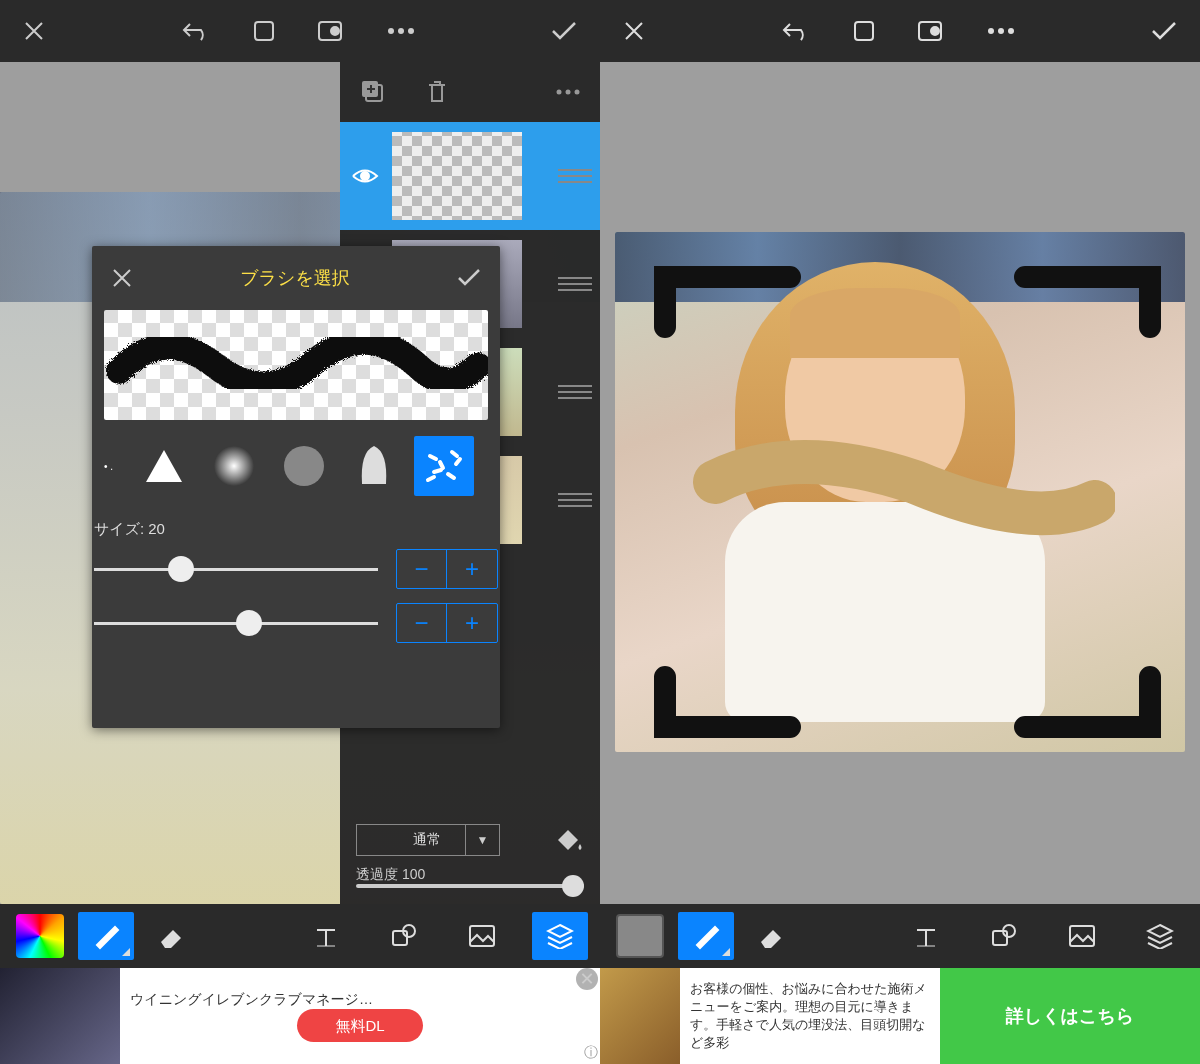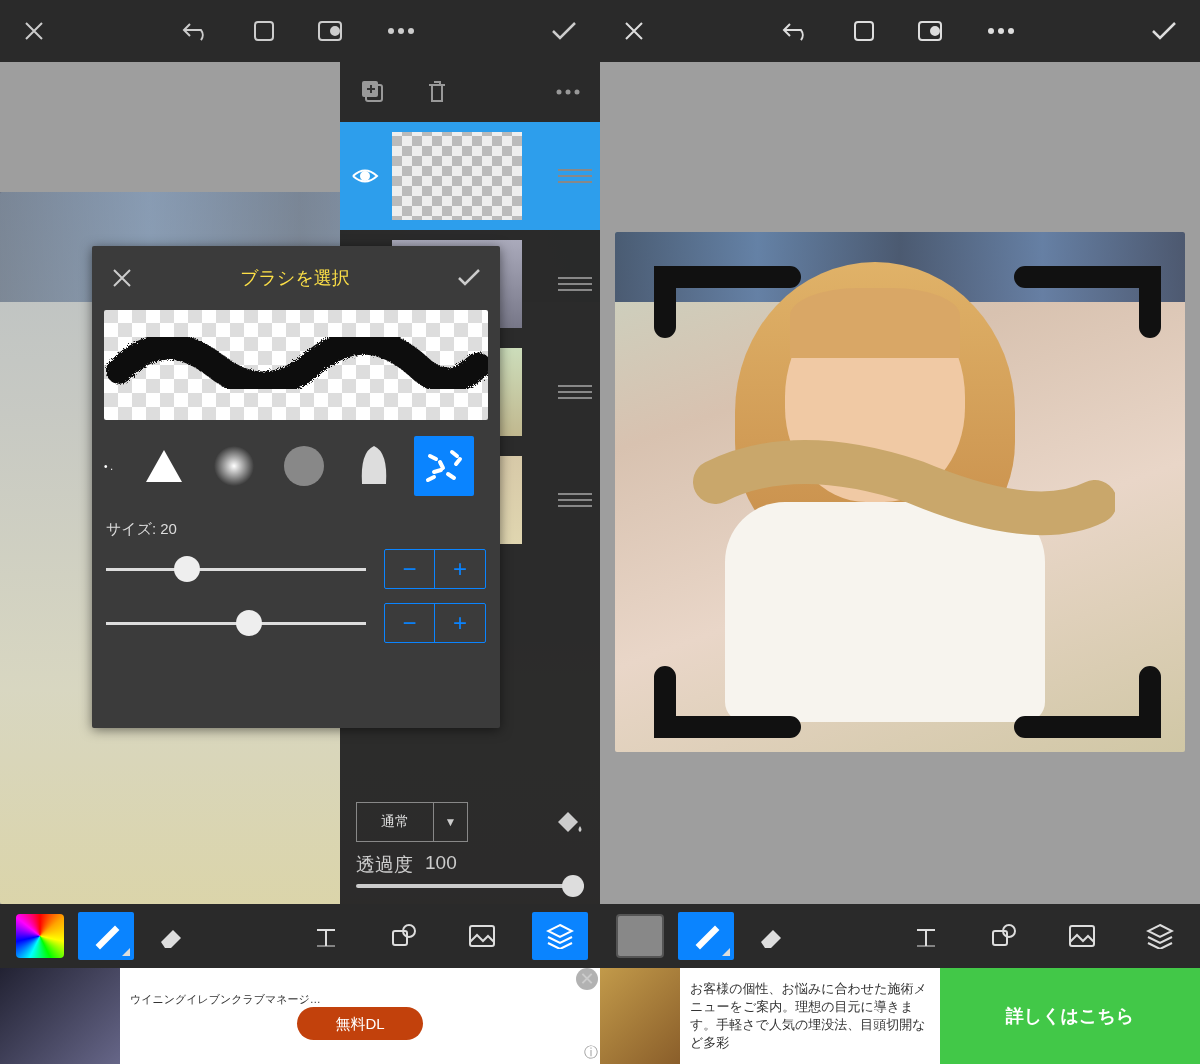--- a/index.html
+++ b/index.html
@@ -25,38 +25,38 @@
   .lp-top { height:60px; display:flex; align-items:center; justify-content:flex-end; gap:40px; padding:0 20px; }
   .lp-top .icon { color:#999; }
   .lp-layers .layer-row { height:108px; display:flex; align-items:center; gap:10px; padding:0 8px; }
   .lp-layers .layer-row.active { background:#2d9eec; }
   .layer-thumb { width:130px; height:88px; background:repeating-conic-gradient(#bbb 0% 25%,#eee 0% 50%) 0/20px 20px; }
   .eye-col { width:34px; display:flex; justify-content:center; }
   .handle { margin-left:auto; width:34px; display:flex; flex-direction:column; gap:4px; }
   .handle span { height:2px; background:#888; display:block; }
   .lp-bottom { position:absolute; bottom:0; left:0; right:0; padding:12px 16px 16px; }
   .blend-row { display:flex; align-items:center; gap:12px; margin-bottom:10px; }
-  .blend-select { border:1px solid #888; height:40px; display:flex; align-items:center; }
+  .blend-select { border:1px solid #888; height:32px; display:flex; align-items:center;padding-left:32px; }
   .blend-select .sel-label { padding:0 24px; color:#ddd; font-size:14px; }
   .blend-select .sel-caret { width:34px; height:100%; border-left:1px solid #888; display:flex; align-items:center; justify-content:center; color:#ccc; font-size:12px;}
   .fill-icon { margin-left:auto; color:#ccc; }
-  .op-label { color:#ccc; font-size:19px; margin-bottom:6px; display:flex; gap:12px;}
+  .op-label { color:#ccc; font-size:14px; display:flex; gap:4px;}
   .slider-track { height:4px; background:#ccc; position:relative; border-radius:2px; }
   .slider-thumb { position:absolute; width:22px; height:22px; background:#ddd; border-radius:50%; top:-9px; }
   
   .brush-dialog { position:absolute; top:246px; left:92px; width:408px; height:482px; background:#3b3b3b; border-radius:2px; box-shadow:0 2px 12px rgba(0,0,0,.5); overflow:hidden; }
   .bd-header { height:64px; display:flex; align-items:center; justify-content:space-between; padding:0 18px; }
   .bd-header .icon { color:#ccc; }
   .bd-title { color:#fde047; font-size:18px; }
   .bd-preview { margin:0 12px; height:110px; background:repeating-conic-gradient(#ddd 0% 25%,#fff 0% 50%) 0/28px 28px; position:relative; border-radius:2px;}
   .bd-preview svg { position:absolute; inset:0; }
   .bd-brushes { display:flex; gap:10px; padding:16px 12px 12px; align-items:center; }
   .bd-brushes .bicon { width:60px; height:60px; display:flex; align-items:center; justify-content:center; border-radius:2px; }
   .bd-brushes .bicon.selected { background:#0a84ff; }
-  .bd-body { padding:6px 14px; }
+  .bd-body { padding:6px 2px; }
   .bd-row-label { color:#ddd; font-size:15px; margin-top:6px; margin-bottom:10px; display:flex; gap:4px;}
   .bd-row-ctrl { display:flex; align-items:center; gap:18px; margin-bottom:14px;}
   .bd-slider { flex:1; position:relative; }
   .bd-slider .track { height:3px; background:#ddd; }
   .bd-slider .thumb { position:absolute; width:26px; height:26px; background:#eee; border-radius:50%; top:-12px; }
   .stepper { display:flex; border:1px solid #0a84ff; height:40px; border-radius:2px; }
   .stepper button { width:50px; background:transparent; border:none; color:#0a84ff; font-size:24px; cursor:pointer; }
   .stepper button:first-child { border-right:1px solid #0a84ff; }
   
   .toolbar { position:absolute; bottom:96px; left:0; right:0; height:64px; background:#2a2a2a; display:flex; align-items:center; padding:0 12px; gap:10px; }
@@ -65,21 +65,21 @@
   .tool-right-group { margin-left:auto; display:flex; gap:22px; align-items:center; }
   .color-swatch { width:48px; height:44px; border-radius:4px; }
   .rainbow { background:conic-gradient(red,orange,yellow,lime,cyan,blue,magenta,red); }
   .gray-sw { background:#888; border:2px solid #555;}
   .tri-corner { position:absolute; right:4px; bottom:4px; width:0; height:0; border-left:8px solid transparent; border-bottom:8px solid #ddd; }
   
   .adbar { position:absolute; bottom:0; left:0; right:0; height:96px; background:#222; display:flex; align-items:center; overflow:hidden;}
   .adbar .ad-img { width:120px; height:96px; background:linear-gradient(135deg,#223,#668); flex-shrink:0;}
   .adbar.green-ad { display:flex; }
   .ad-text-box { flex:1; background:#fff; height:100%; padding:6px 10px; font-size:13px; line-height:1.4; color:#333; display:flex; flex-direction:column; justify-content:center;}
-  .ad-btn { margin:0 auto; background:#c2410c; color:#fff; border-radius:18px; padding:6px 38px; font-size:15px; }
+  .ad-btn { margin:0 auto; background:#ef4444; color:#fff; border-radius:18px; padding:6px 38px; font-size:15px; }
   .ad-close { position:absolute; top:0; right:2px; width:22px; height:22px; color:#ccc; font-size:18px; text-align:center; background:rgba(0,0,0,.3); border-radius:50%;}
   .ad-info { position:absolute; bottom:2px; right:2px; color:#999; font-size:14px; }
   .green-cta { background:#42c848; color:#fff; font-size:18px; font-weight:600; width:260px; display:flex; align-items:center; justify-content:center; height:100%;}
   
   .subject { position:absolute; inset:0; }
   .subject .head { position:absolute; top:60px; left:170px; width:180px; height:210px; background:#f0c9a4; border-radius:50% 50% 45% 45%; }
   .subject .hair { position:absolute; top:30px; left:120px; width:280px; height:300px; background:linear-gradient(#e0b268,#c78d4a); border-radius:50% 50% 40% 40%; }
   .subject .bangs { position:absolute; top:56px; left:175px; width:170px; height:70px; background:#d9a766; border-radius:40% 40% 0 0;}
   .subject .shirt { position:absolute; top:270px; left:110px; width:320px; height:220px; background:#f7f4ee; border-radius:60px 60px 20px 20px;}
   .snake { position:absolute; top:190px; left:60px; width:440px; height:200px; }
@@ -352,21 +352,21 @@
           <svg width="28" height="26" viewBox="0 0 28 26" stroke="#fff" stroke-width="2" fill="none">
               <path d="M14 2 l12 6 -12 6 -12 -6 z M2 14 l12 6 12 -6 M2 20 l12 6 12 -6"></path>
             </svg>
         </div>
       </div>
     </div>
 
     <div class="adbar">
       <div class="ad-img"></div>
       <div class="ad-text-box">
-        <div style="font-size:11px;margin-bottom:0">ウイニングイレブンクラブマネージ…</div>
+        <div style="font-size:14px;margin-bottom:0">ウイニングイレブンクラブマネージ…</div>
         <div class="ad-btn" style="align-self:center">無料DL</div>
       </div>
       <div class="ad-close">✕</div>
       <div class="ad-info">ⓘ</div>
     </div>
   </div>
 
   <div class="pane">
     <div class="topbar">
       <span class="icon">

